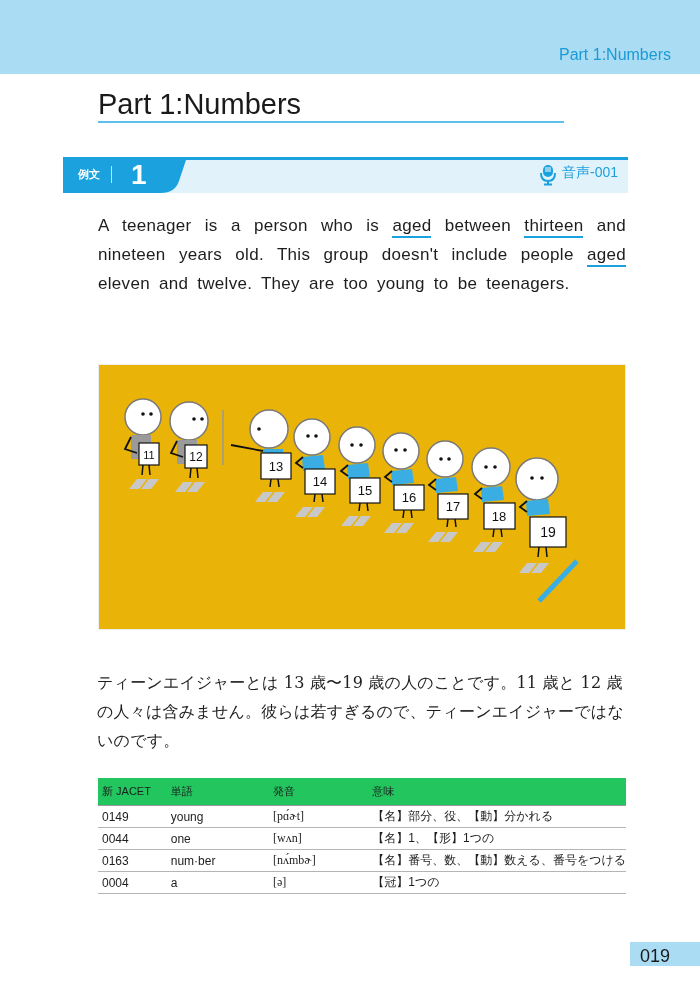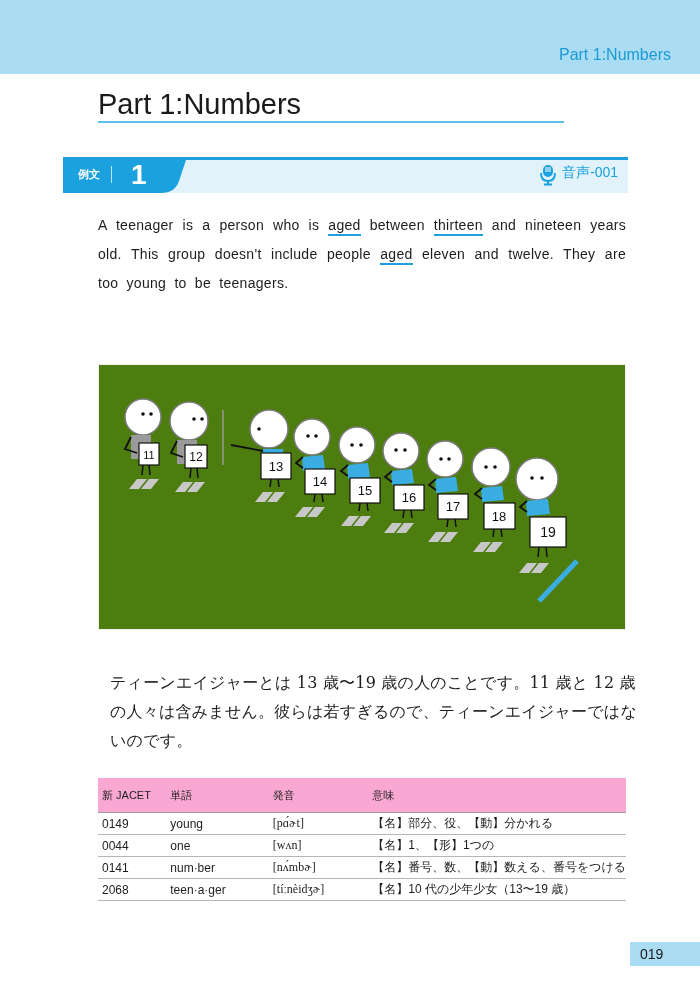--- a/index.html
+++ b/index.html
@@ -11,35 +11,35 @@
   .title-rule { position:absolute; left:98px; top:121px; width:466px; height:2px; background:#5cc0ea; }
 
   .ex-bar { position:absolute; left:63px; top:157px; width:565px; height:36px; background:#e1f2fb; border-top:3px solid #1ba1dd; box-sizing:border-box; }
   .ex-badge { position:absolute; left:63px; top:157px; width:124px; height:36px; }
   .ex-badge svg { display:block; }
   .ex-label { position:absolute; left:78px; top:167px; font-size:11px; color:#fff; font-weight:bold; }
   .ex-sep { position:absolute; left:111px; top:166px; width:1px; height:17px; background:#bfe6f8; }
   .ex-num { position:absolute; left:131px; top:159px; font-size:28px; color:#fff; font-weight:bold; }
   .audio { position:absolute; left:540px; top:164px; height:22px; display:flex; align-items:flex-start; gap:6px; color:#1ba1dd; font-size:14px; }
 
-  .en-text { position:absolute; left:98px; top:211px; width:528px; font-size:14px; line-height:29.2px; text-align:justify; color:#1d1d1d; letter-spacing:0.3px; word-spacing:4px; }
+  .en-text { position:absolute; left:98px; top:211px; width:528px; font-size:17px; line-height:29.2px; text-align:justify; color:#1d1d1d; letter-spacing:0.3px; word-spacing:4px; }
   .ul { border-bottom:2px solid #1ba1dd; padding-bottom:1px; }
 
-  .illus { position:absolute; left:98px; top:364px; width:528px; height:266px; background:#4d7c0f; border:1px solid #eeeeee; box-sizing:border-box; }
-
-  .jp-text { position:absolute; left:110px; top:668px; width:530px; font-family:"DejaVu Serif", "Liberation Serif", serif; font-size:16px; line-height:29px; color:#1d1d1d; letter-spacing:0.2px; }
+  .illus { position:absolute; left:98px; top:364px; width:528px; height:266px; background:#eab308; border:1px solid #eeeeee; box-sizing:border-box; }
+
+  .jp-text { position:absolute; left:97px; top:668px; width:530px; font-family:"DejaVu Serif", "Liberation Serif", serif; font-size:16px; line-height:29px; color:#1d1d1d; letter-spacing:0.2px; }
 
   table.vocab { position:absolute; left:98px; top:778px; width:528px; border-collapse:collapse; font-size:12px; color:#1d1d1d; }
-  table.vocab th { background:#f9a8d4; font-weight:normal; text-align:left; height:34px; padding:0 0 0 4px; font-size:11px; border-bottom:1px solid #9a9a9a;margin-left:20px; }
+  table.vocab th { background:#22c55e; font-weight:normal; text-align:left; height:27px; padding:0 0 0 4px; font-size:11px; border-bottom:1px solid #9a9a9a;margin-left:20px; }
   table.vocab td { height:21px; padding:0 0 0 4px; border-bottom:1px solid #b5b5b5; white-space:nowrap;margin-top:8px; }
   table.vocab td.pron { font-family:Liberation Serif, serif; font-size:12px; }
   .c1 { width:68px; } .c2 { width:104px; } .c3 { width:101px;font-family:Liberation Serif, serif; }
 
   .page-num-box { position:absolute; left:630px; top:942px; width:70px; height:24px; background:#aadcf3; }
-  .page-num { position:absolute; left:640px; top:946px; font-size:14px; color:#1a1a1a; }
+  .page-num { position:absolute; left:640px; top:946px; font-size:18px; color:#1a1a1a; }
 </style>
 </head>
 <body>
 
 <div class="top-band"></div>
 <div class="running-head">Part 1:Numbers</div>
 
 <h1 class="page-title" style="margin:0;">Part 1:Numbers</h1>
 <div class="title-rule"></div>
 
@@ -216,28 +216,28 @@
       <td class="pron">[pɑ́ɚt]</td>
       <td>【名】部分、役、【動】分かれる</td>
     </tr>
     <tr>
       <td>0044</td>
       <td>one</td>
       <td class="pron">[wʌn]</td>
       <td>【名】1、【形】1つの</td>
     </tr>
     <tr>
-      <td>0141</td>
+      <td>0163</td>
       <td>num·ber</td>
       <td class="pron">[nʌ́mbɚ]</td>
       <td>【名】番号、数、【動】数える、番号をつける</td>
     </tr>
     <tr>
-      <td>2068</td>
-      <td>teen·a·ger</td>
-      <td class="pron">[tíːnèidʒɚ]</td>
-      <td>【名】10 代の少年少女（13〜19 歳）</td>
+      <td>0004</td>
+      <td>a</td>
+      <td class="pron">[ə]</td>
+      <td>【冠】1つの</td>
     </tr>
   </tbody>
 </table>
 
 <div class="page-num-box"></div>
 <div class="page-num">019</div>
 
 </body></html>

